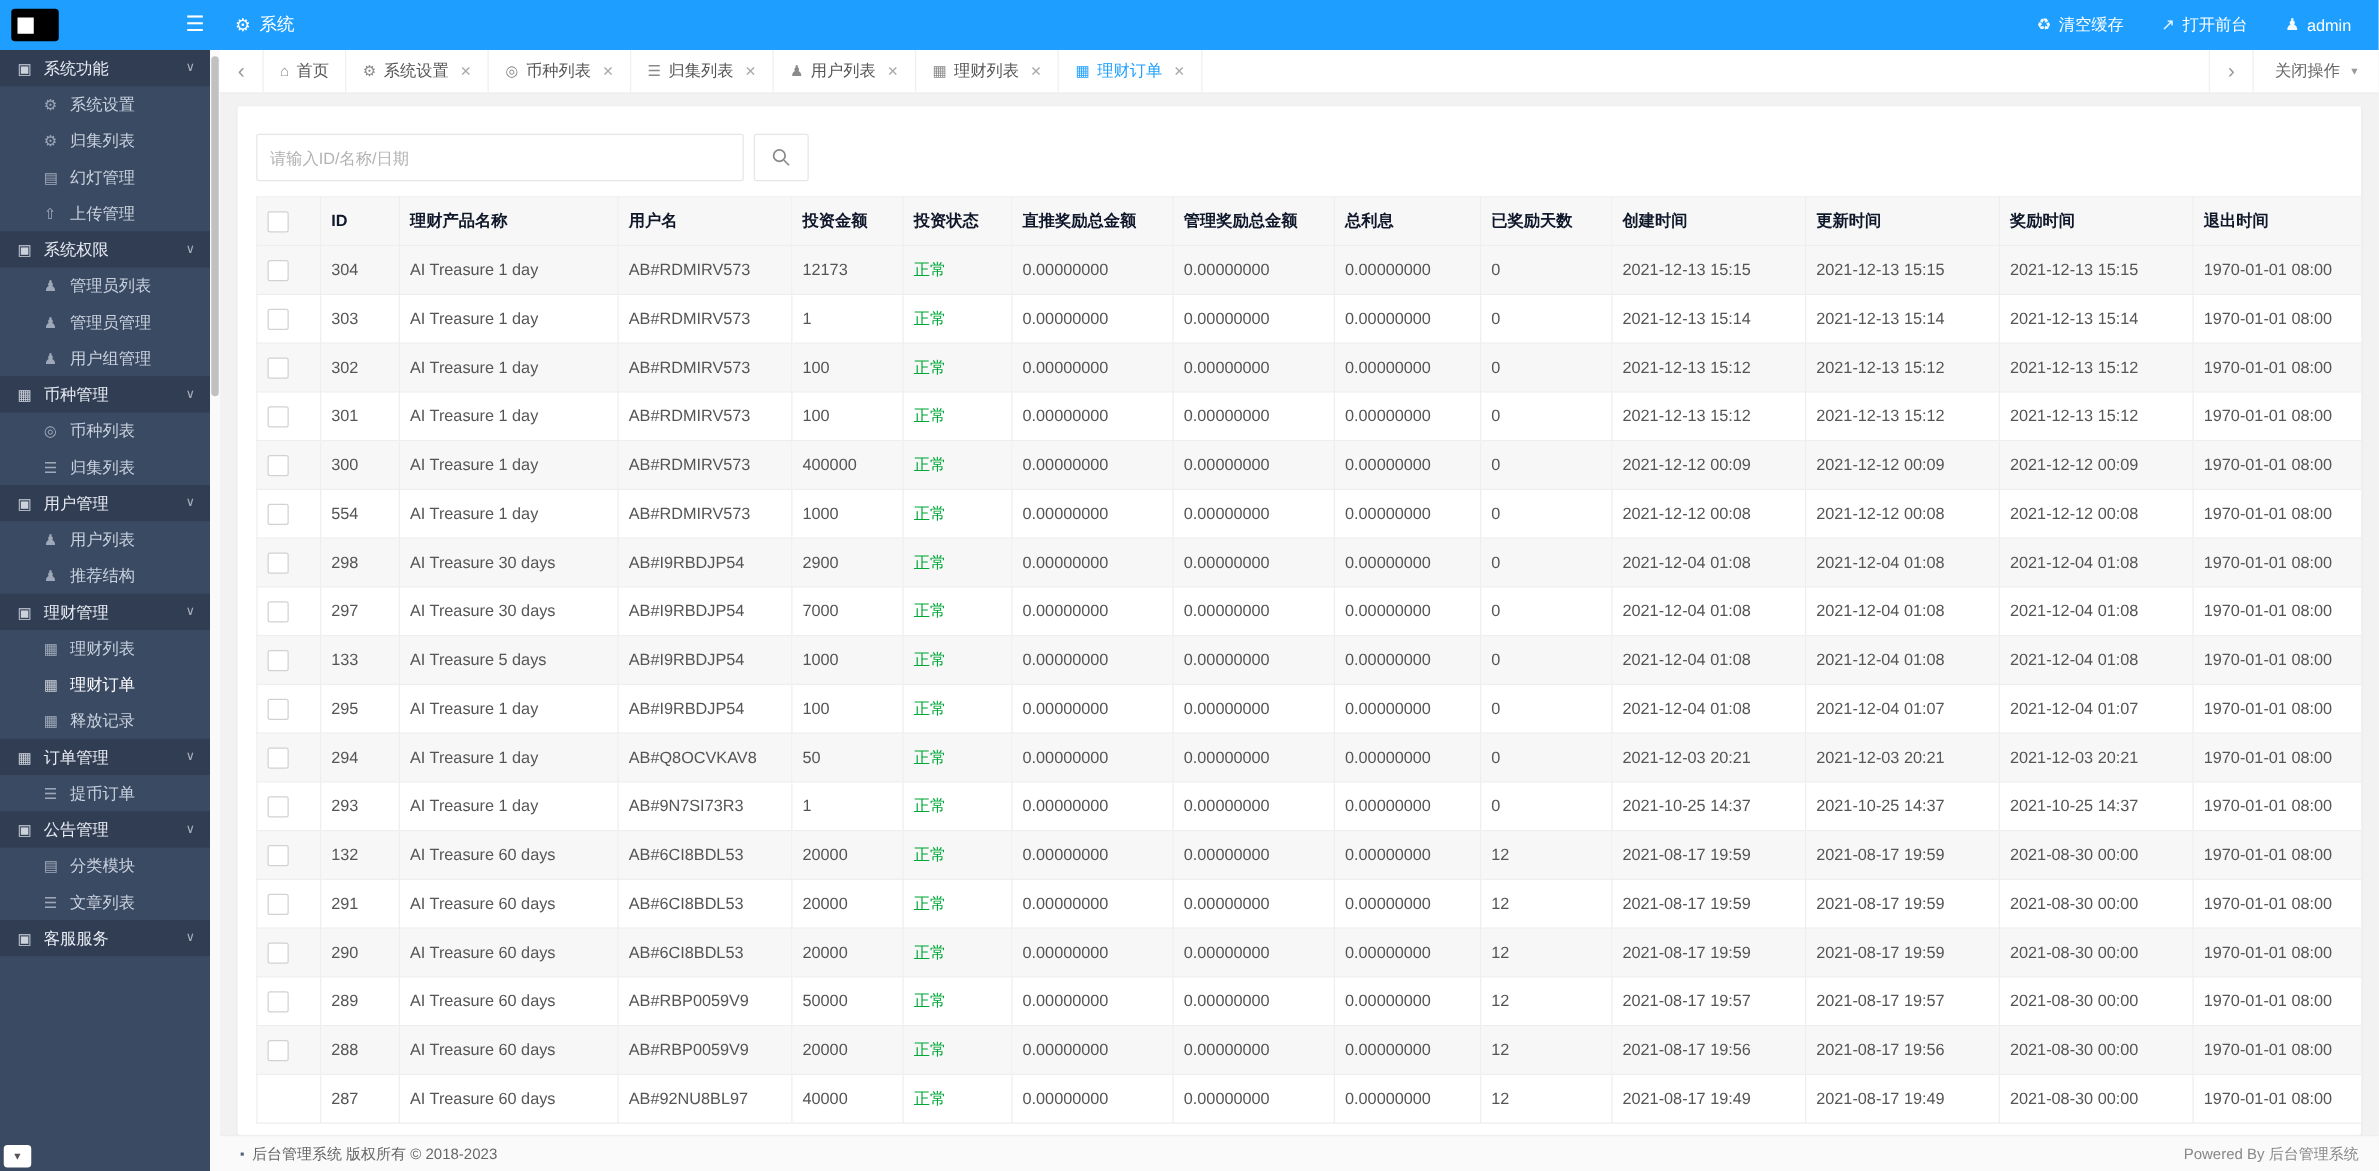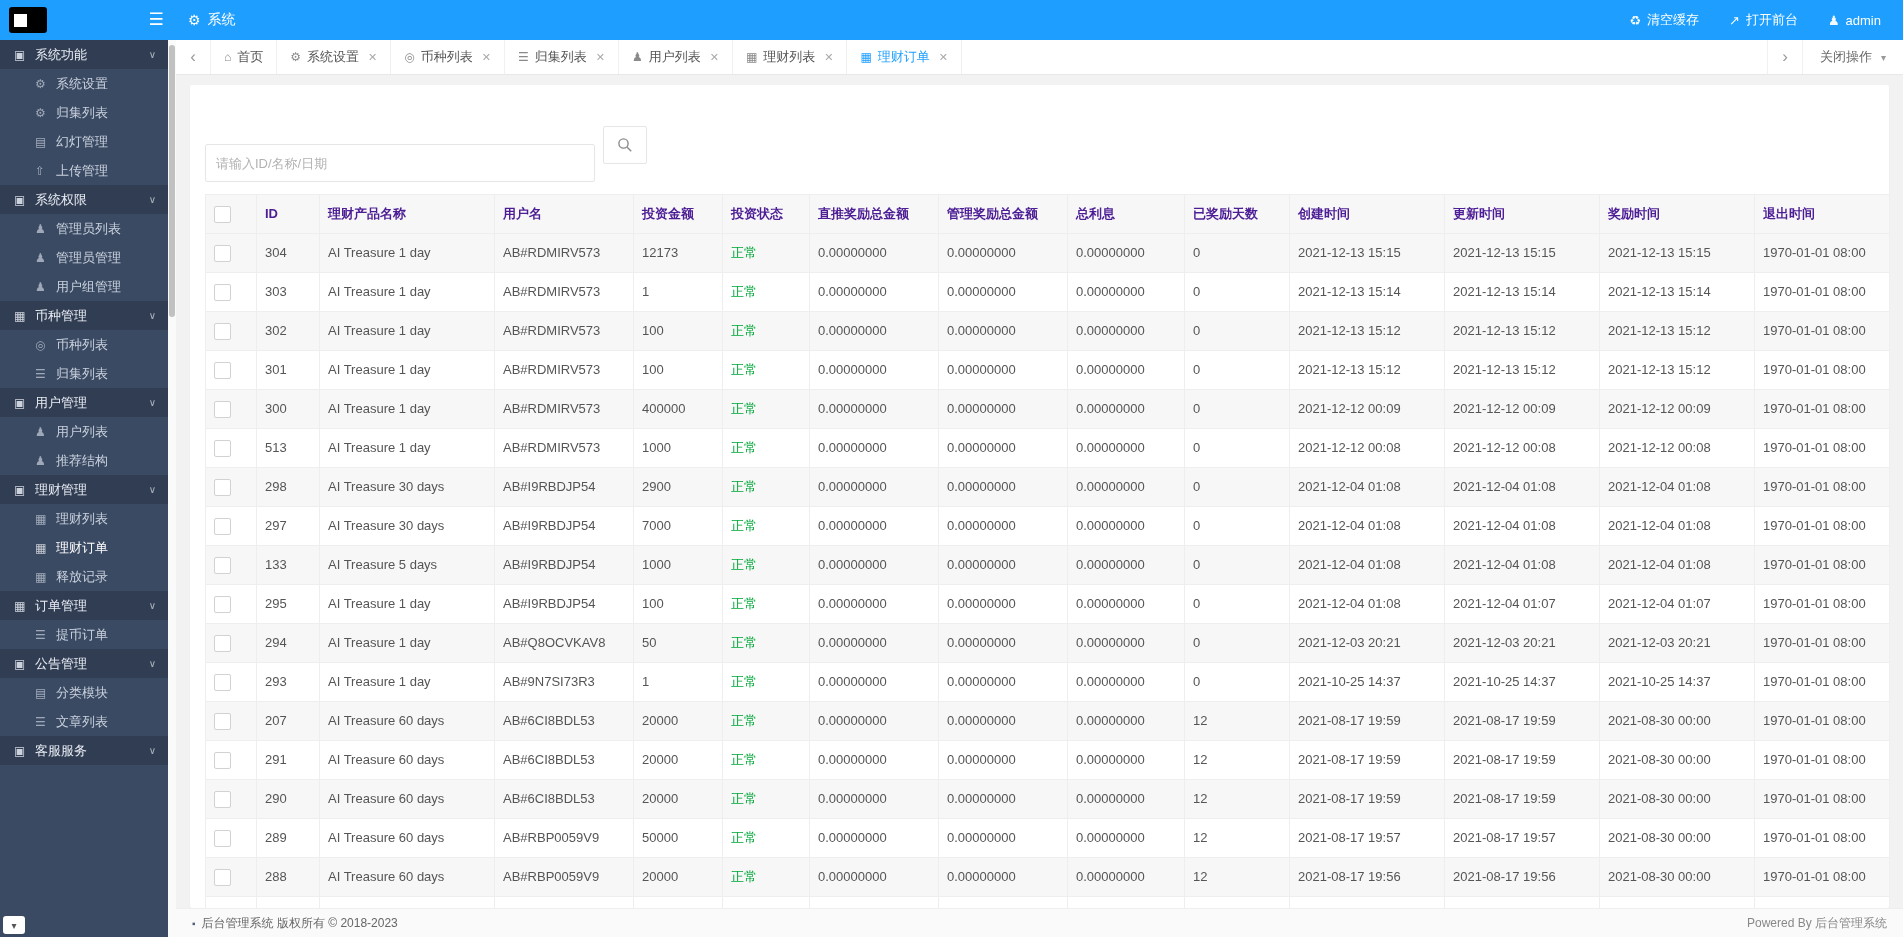--- a/index.html
+++ b/index.html
@@ -57,30 +57,30 @@
            padding:10px 14px 0 14px;box-sizing:border-box;}
   .card{background:#fff;height:100%;box-sizing:border-box;padding:10px 15px;overflow:hidden;
         border-radius:2px;box-shadow:0 1px 2px rgba(0,0,0,.06);}
   .filter-tabs{display:flex;align-items:stretch;height:38px;border-bottom:1px solid #f2f2f2;}
   .ftab{display:flex;align-items:center;padding:0 19px;font-size:14px;color:var(--accent);
         cursor:pointer;position:relative;}
   .ftab.active{color:#333;}
   .ftab.active:after{content:"";position:absolute;left:15px;right:15px;bottom:-1px;height:2px;background:var(--accent);}
   .search-row{margin-top:12px;display:flex;align-items:center;}
   .search-input{width:368px;height:36px;border:1px solid #e6e6e6;border-radius:2px;padding:0 10px;
-                font-size:13px;color:#333;outline:none;font-family:inherit;box-sizing:content-box;margin-top:37px;}
+                font-size:13px;color:#333;outline:none;font-family:inherit;box-sizing:content-box;}
   .search-input::placeholder{color:#b2b2b2;}
   .search-btn{width:44px;height:38px;border:1px solid #e6e6e6;background:#fff;margin-left:8px;
               border-radius:2px;display:flex;align-items:center;justify-content:center;cursor:pointer;}
 
   
   table.tbl{width:100%;border-collapse:collapse;table-layout:fixed;margin-top:12px;font-size:13px;color:#555;}
   .tbl th,.tbl td{border:1px solid #eeeeee;padding:9px 8px;text-align:left;white-space:nowrap;
                   overflow:hidden;height:20px;line-height:20px;box-sizing:content-box;}
-  .tbl th{background:#f7f7f7;color:#4c1d95;font-weight:bold;}
+  .tbl th{background:#f7f7f7;color:#0f172a;font-weight:bold;}
   .tbl tbody tr:nth-child(odd){background:#f7f7f7;}
   .tbl tbody tr:nth-child(even){background:#ffffff;}
   .tbl th:nth-child(1){width:34px}
   .tbl th:nth-child(2){width:46px}
   .tbl th:nth-child(3){width:158px}
   .tbl th:nth-child(4){width:122px}
   .tbl th:nth-child(5){width:72px}
   .tbl th:nth-child(6){width:70px}
   .tbl th:nth-child(7){width:112px}
   .tbl th:nth-child(8){width:112px}
@@ -404,21 +404,21 @@
             <td>0.00000000</td>
             <td>0</td>
             <td>2021-12-12 00:09</td>
             <td>2021-12-12 00:09</td>
             <td>2021-12-12 00:09</td>
             <td>1970-01-01 08:00</td>
             <td class="filler"></td>
           </tr>
           <tr>
             <td class="cb-cell"><span class="cb"></span></td>
-            <td>513</td>
+            <td>554</td>
             <td>AI Treasure 1 day</td>
             <td>AB#RDMIRV573</td>
             <td>1000</td>
             <td style="color: rgb(0, 168, 56);">正常</td>
             <td>0.00000000</td>
             <td>0.00000000</td>
             <td>0.00000000</td>
             <td>0</td>
             <td>2021-12-12 00:08</td>
             <td>2021-12-12 00:08</td>
@@ -523,21 +523,21 @@
             <td>0.00000000</td>
             <td>0</td>
             <td>2021-10-25 14:37</td>
             <td>2021-10-25 14:37</td>
             <td>2021-10-25 14:37</td>
             <td>1970-01-01 08:00</td>
             <td class="filler"></td>
           </tr>
           <tr>
             <td class="cb-cell"><span class="cb"></span></td>
-            <td>207</td>
+            <td>132</td>
             <td>AI Treasure 60 days</td>
             <td>AB#6CI8BDL53</td>
             <td>20000</td>
             <td style="color: rgb(0, 168, 56);">正常</td>
             <td>0.00000000</td>
             <td>0.00000000</td>
             <td>0.00000000</td>
             <td>12</td>
             <td>2021-08-17 19:59</td>
             <td>2021-08-17 19:59</td>

